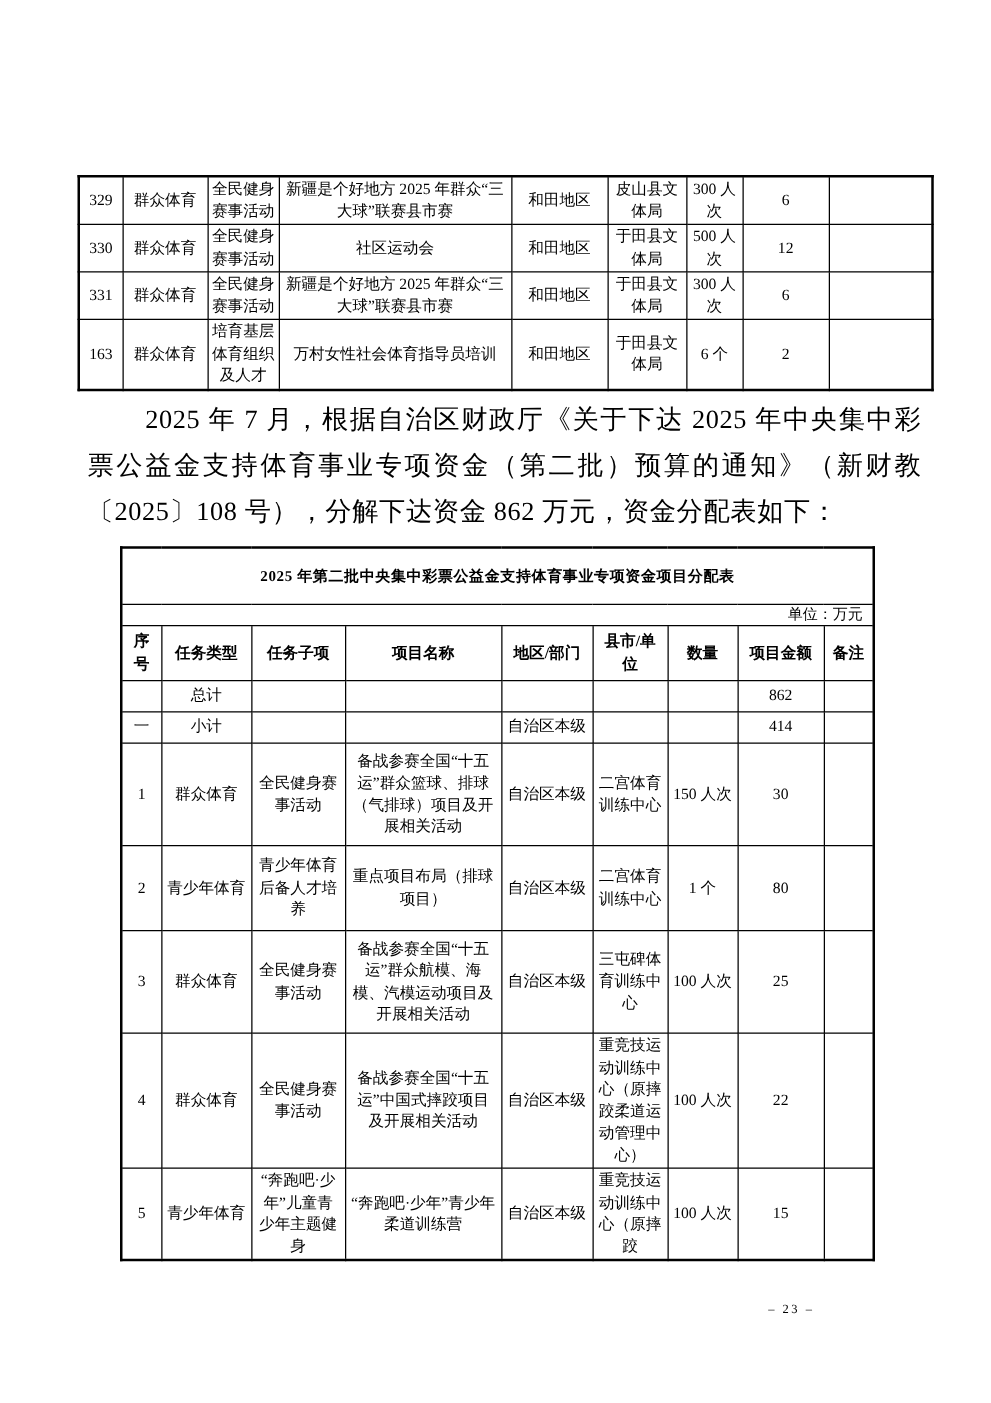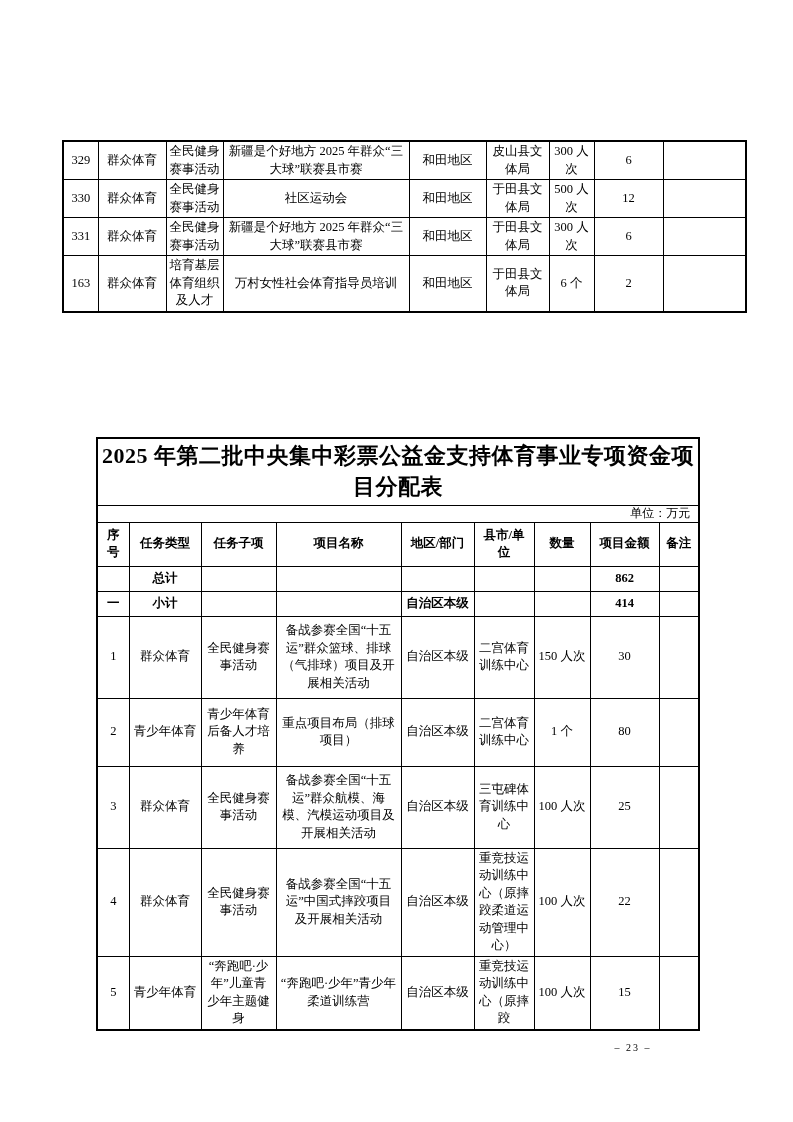--- a/index.html
+++ b/index.html
@@ -41,30 +41,30 @@
     font-size:21px;line-height:37px;
     text-align:justify;text-indent:2.2em;
     letter-spacing:0.5px;
   }
   
   #t-alloc{
     position:absolute;left:96px;top:437px;
     width:602px;
   }
   #t-alloc td.title-cell{
-    font-size:22px;font-weight:bold;
+    font-size:12px;font-weight:bold;
     height:40px;letter-spacing:0.5px;
     padding:2px 4px;
   }
   #t-alloc td.unit-cell{
     text-align:right;font-size:12px;
     height:15px;padding:0 8px 1px 0;line-height:1.2;
   }
   #t-alloc tr.hdr td{font-weight:bold;height:41px;}
-  #t-alloc tr.sum td{font-weight:bold;height:22px;}
+  #t-alloc tr.sum td{font-weight:normal;height:22px;}
   #t-alloc tr.r1{height:82px;}
   #t-alloc tr.r2{height:68px;}
   #t-alloc tr.r3{height:82px;}
   #t-alloc tr.r4{height:94px;}
   #t-alloc tr.r5{height:55px;}
   
   .pageno{
     position:absolute;left:588px;top:1042px;width:90px;
     text-align:center;font-size:10px;letter-spacing:2px;
   }
@@ -127,20 +127,21 @@
         <td>万村女性社会体育指导员培训</td>
         <td>和田地区</td>
         <td>于田县文体局</td>
         <td>6 个</td>
         <td>2</td>
         <td></td>
       </tr>
     </tbody>
   </table>
 
+  <p class="para">2025 年 7 月，根据自治区财政厅《关于下达 2025 年中央集中彩票公益金支持体育事业专项资金（第二批）预算的通知》（新财教〔2025〕108 号），分解下达资金 862 万元，资金分配表如下：</p>
 
   <table class="doc" id="t-alloc">
     <colgroup>
       <col style="width:32px">
         <col style="width:72px">
         <col style="width:75px">
       <col style="width:125px">
         <col style="width:73px">
         <col style="width:60px">
       <col style="width:56px">

